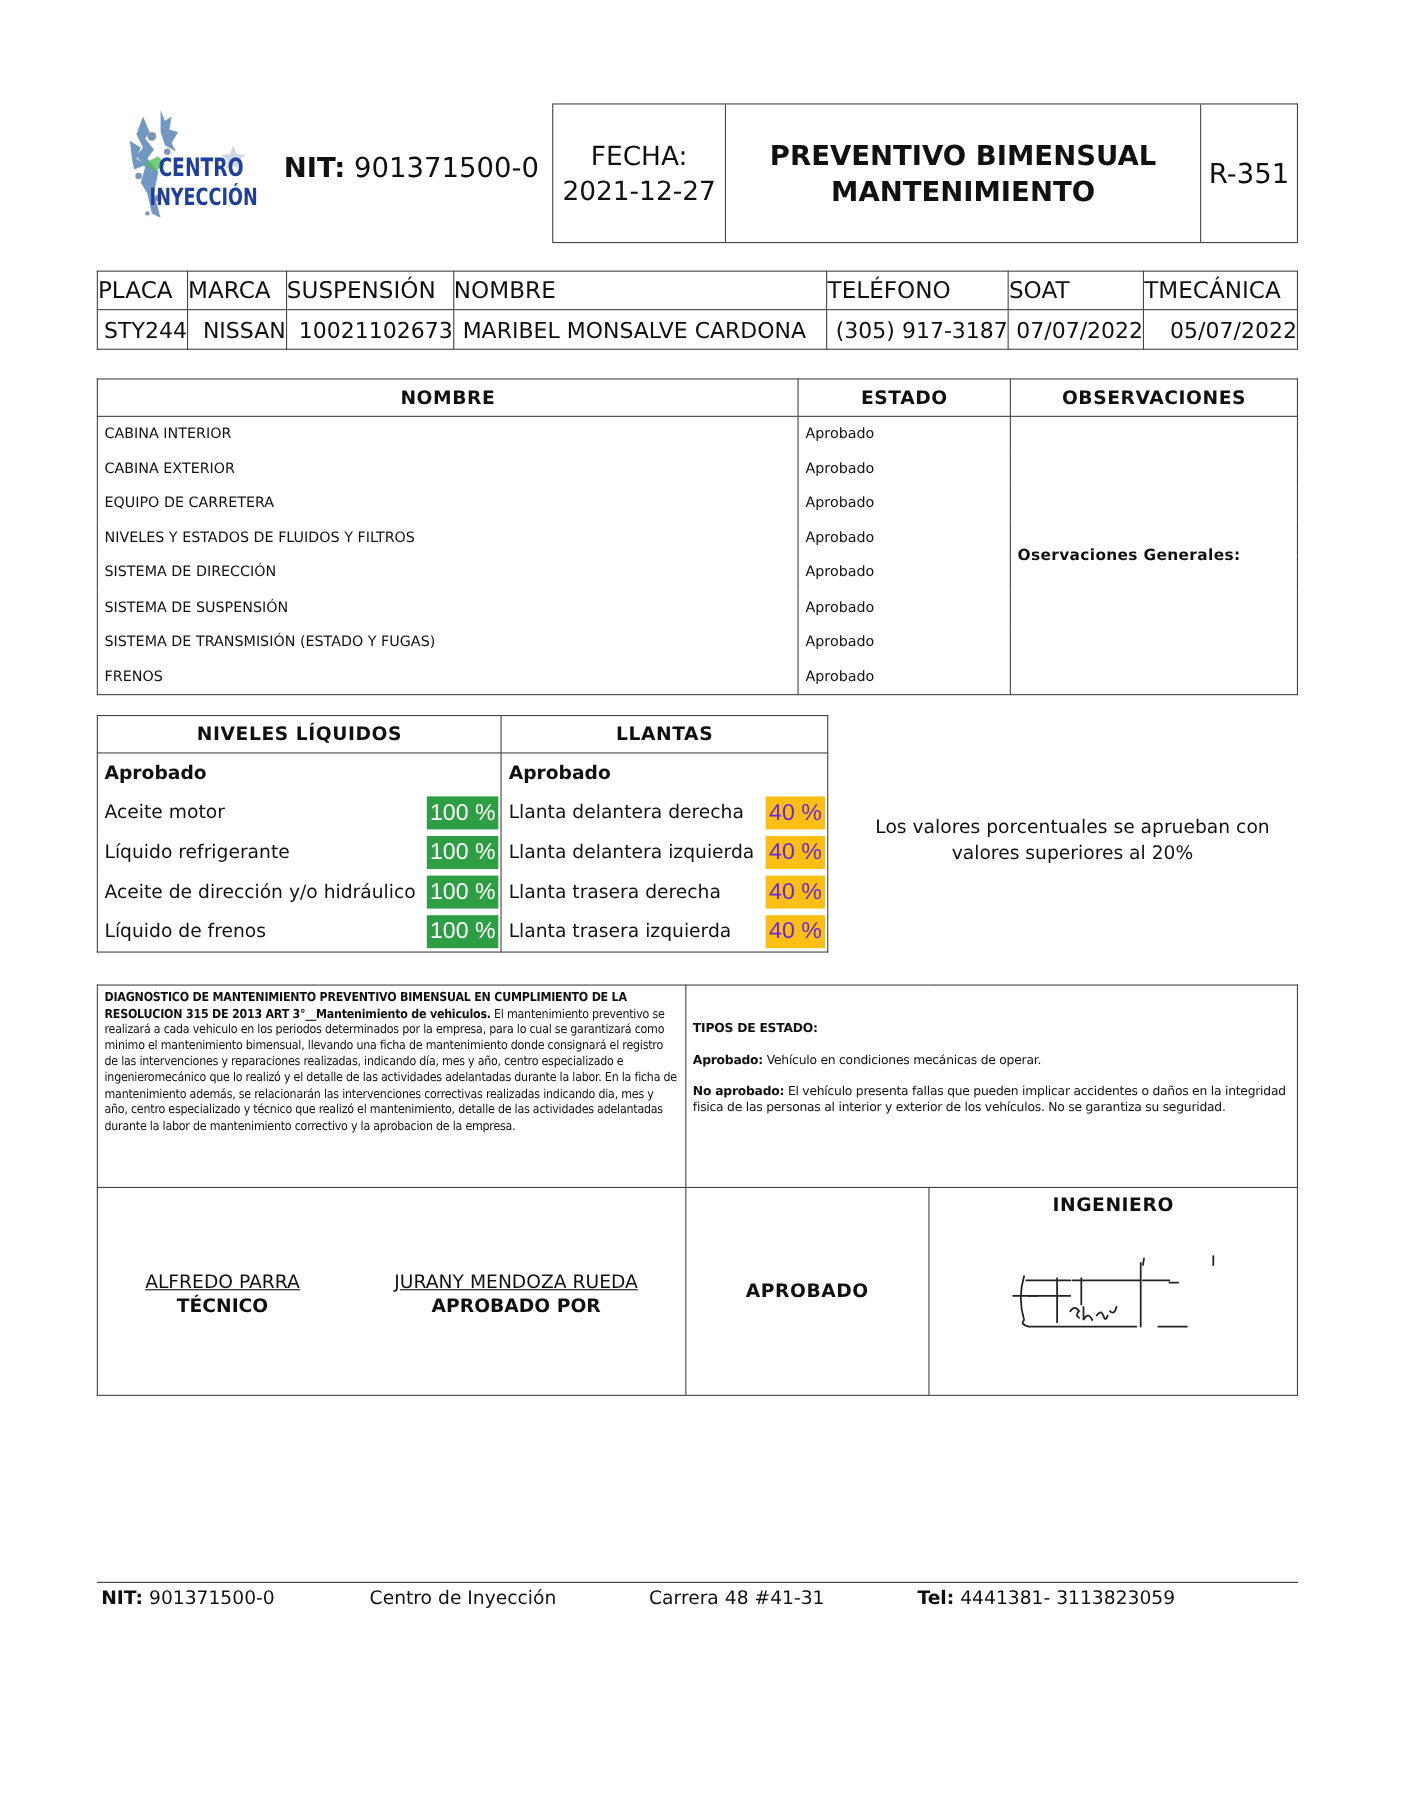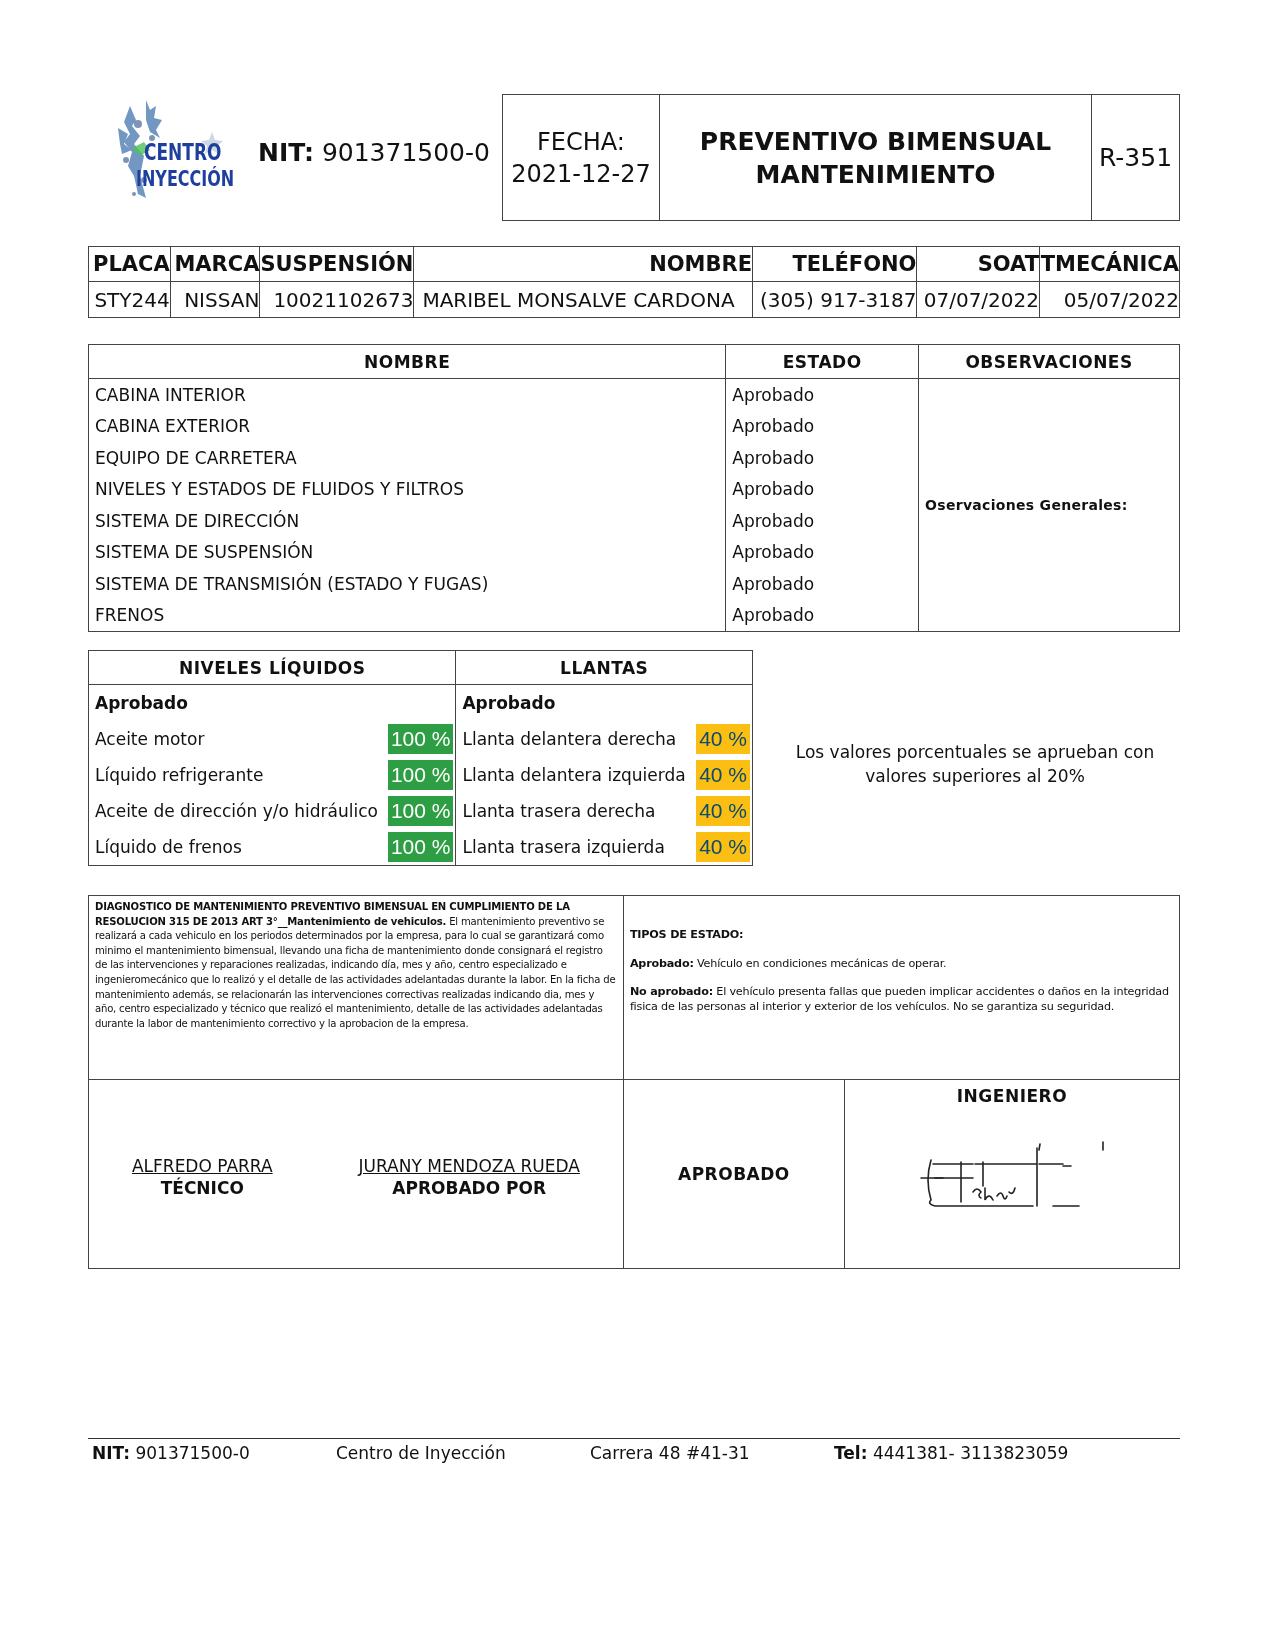--- a/index.html
+++ b/index.html
@@ -16,41 +16,41 @@
   #hb-date { width:157px; border-right:1.5px solid #444; font-size:24px; line-height:32px; }
   #hb-title { flex:1; border-right:1.5px solid #444; font-size:25px; font-weight:bold; line-height:33px; }
   #hb-code { width:87px; font-size:25px; }
 
   
   table { border-collapse:collapse; }
   td, th { border:1.5px solid #444; padding:0; }
 
   
   #veh { left:88px; top:246px; width:1092px; }
-  #veh th { height:34px; font-size:21px; font-weight:bold; text-align:right; white-space:nowrap; }
+  #veh th { height:34px; font-size:21px; font-weight:normal; text-align:left; white-space:nowrap; }
   #veh td { height:35px; font-size:20px; text-align:right; white-space:nowrap; }
   #veh td.left { text-align:left; padding-left:8px; }
 
   
   #insp { left:88px; top:344px; width:1092px; }
   #insp th { height:33px; font-size:17px; font-weight:bold; letter-spacing:0.5px; }
-  #insp td.n, #insp td.s { height:31.5px; font-size:17px; padding-left:6px; border-top:none; border-bottom:none; }
+  #insp td.n, #insp td.s { height:31.5px; font-size:13px; padding-left:6px; border-top:none; border-bottom:none; }
   #insp tr.last td.n, #insp tr.last td.s { border-bottom:1.5px solid #444; }
   #insp td.obs { vertical-align:middle; font-size:14px; font-weight:bold; padding-left:6px; letter-spacing:0.3px; }
 
   
   #lev { left:88px; top:650px; width:665px; }
   #lev th { height:33px; font-size:17px; font-weight:bold; letter-spacing:0.5px; }
   #lev td { border-top:none; border-bottom:none; height:36px; font-size:17px; padding-left:6px; padding-right:2px; }
   #lev tr.first td { font-weight:bold; }
   #lev tr.last td { border-bottom:1.5px solid #444; }
   .lrow { display:flex; justify-content:space-between; align-items:center; }
   .pct { font-family:"Liberation Sans", sans-serif; font-size:21px; padding:2px 3px; line-height:26px; }
   .pct.green { background:#2e9e44; color:#ffffff; }
-  .pct.amber { background:#fbbf14; color:#0c4a6e;text-align:center; }
+  .pct.amber { background:#fbbf14; color:#6d28d9;text-align:center; }
 
   #note { left:775px; top:740px; width:400px; text-align:center; font-size:17px; line-height:24px; }
 
   
   #diag { left:88px; top:895px; width:1092px;padding-left:28px; }
   #diag td { vertical-align:top; }
   #diag td.txt { width:528px; height:175px; font-family:"DejaVu Sans Condensed","DejaVu Sans", sans-serif; font-size:11.2px; line-height:14.6px; padding:4px 6px; letter-spacing:-0.2px; }
   #diag td.tipos { font-size:11.2px; line-height:14.6px; padding:32px 6px 0 6px; letter-spacing:-0.2px; }
   #diag td.tipos p { margin:0 0 14px 0; }
   #diag tr.sig td { height:188px; vertical-align:middle; }

